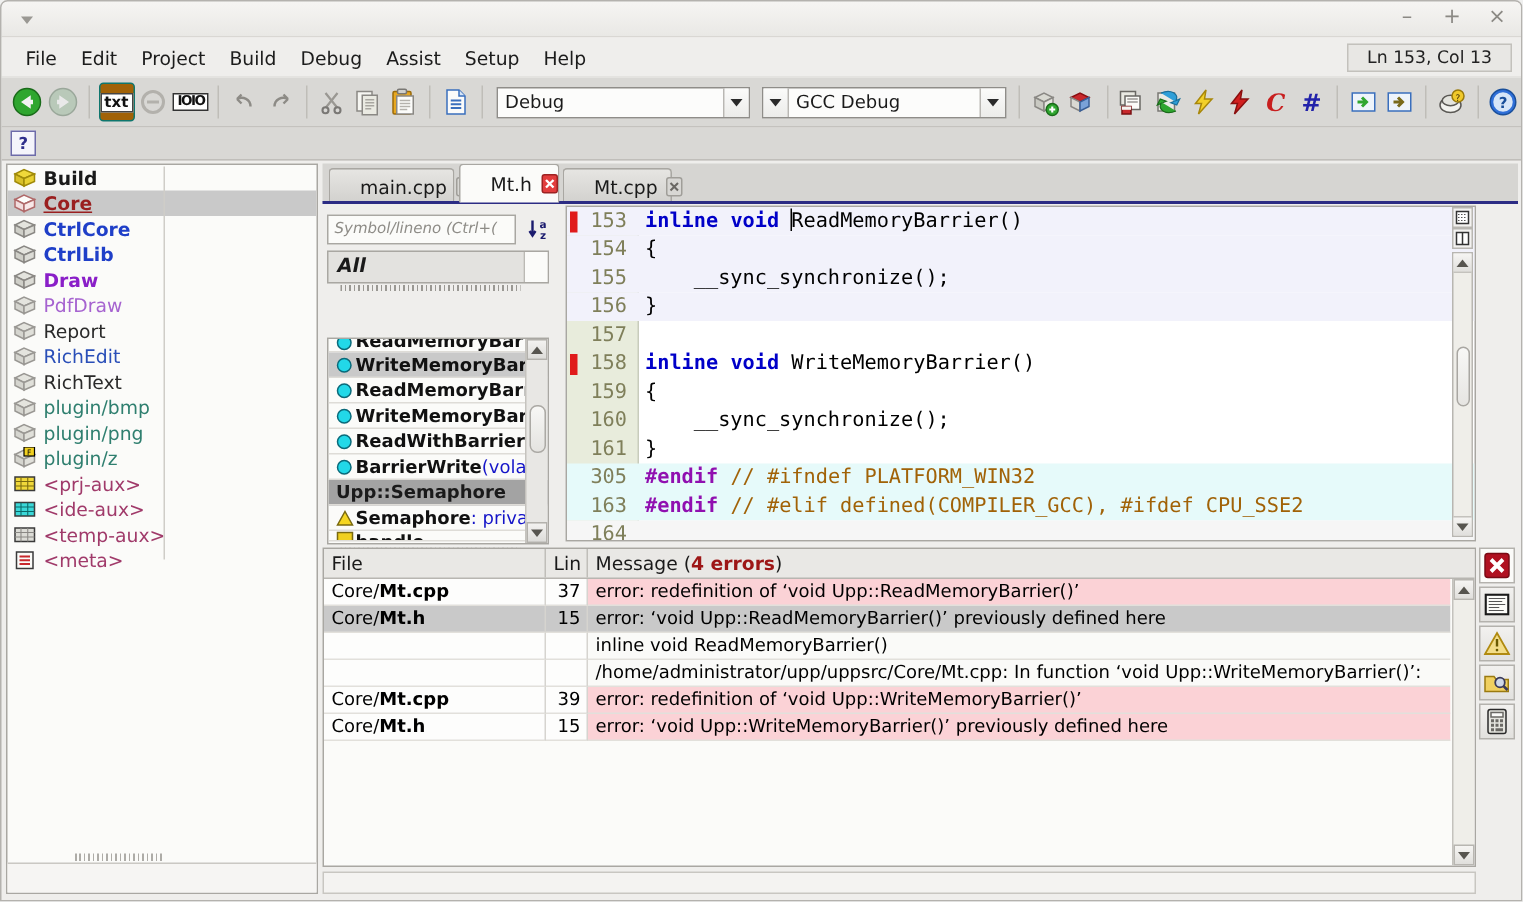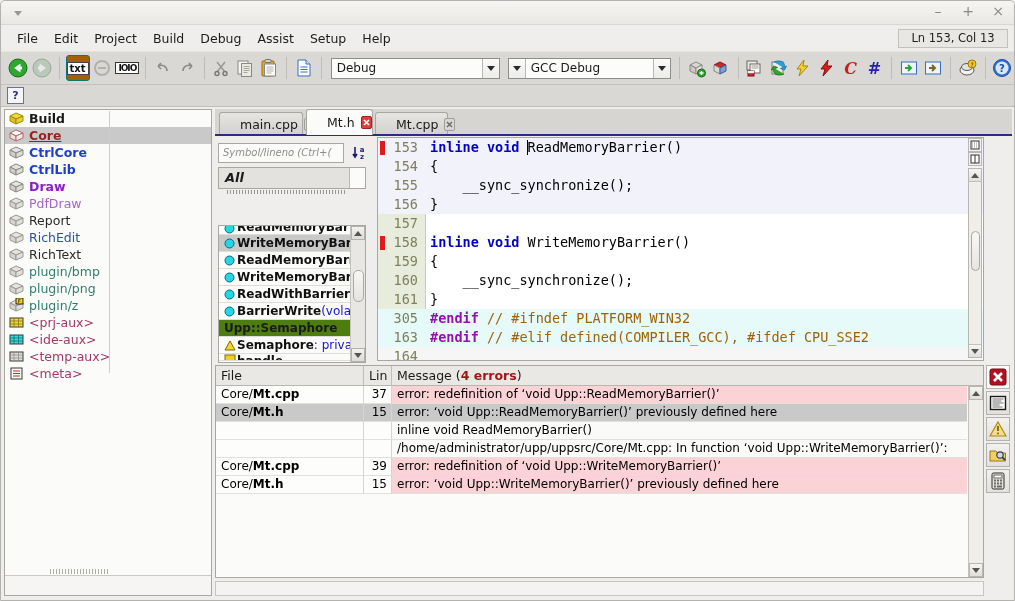--- a/index.html
+++ b/index.html
@@ -209,21 +209,21 @@
     background: #fbfbf9; border: 1px solid #a9a7a2;
     overflow: hidden;
   }
   .symrow {
     height: 17px; display: flex; align-items: center;
     padding-left: 3px; font-size: 12px; white-space: nowrap;
     border-bottom: 1px solid #dedcd7;
   }
   .symrow.hl { background: #c9c9c9; }
   .symrow.scope {
-    background: #4d7c0f; font-weight: bold; color: #1a1a1a;
+    background: #a3a3a3; font-weight: bold; color: #1a1a1a;
     padding-left: 5px;
   }
   .symrow .sname { font-weight: bold; color: #111; }
   .symrow .sargs { font-weight: normal; color: #1414c8; }
   .symrow .stype { font-weight: normal; color: #1414c8; }
   .symbullet { width: 15px; flex: 0 0 15px; display: flex; align-items: center; justify-content: center; }
   .symbullet svg { display: block; }
   .symscroll {
     position: absolute; right: 0; top: 0; bottom: 0; width: 15px;
     background: #e8e7e4; border-left: 1px solid #c5c3be;

